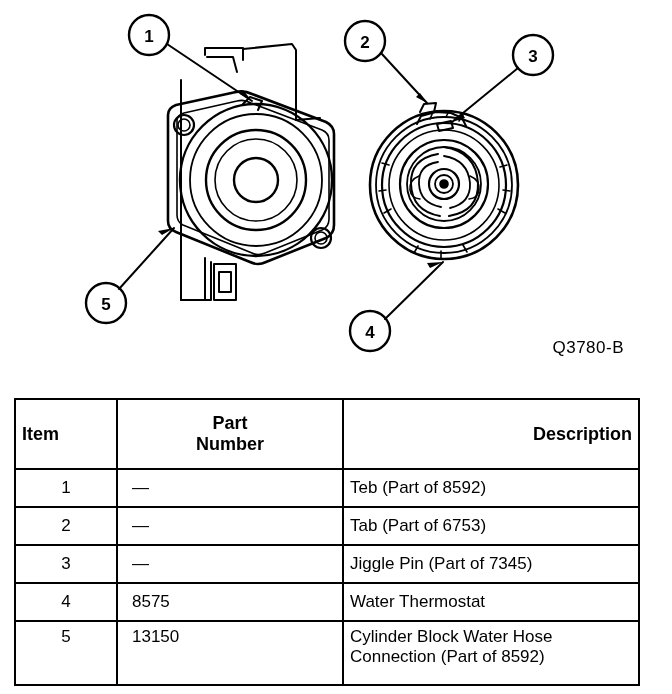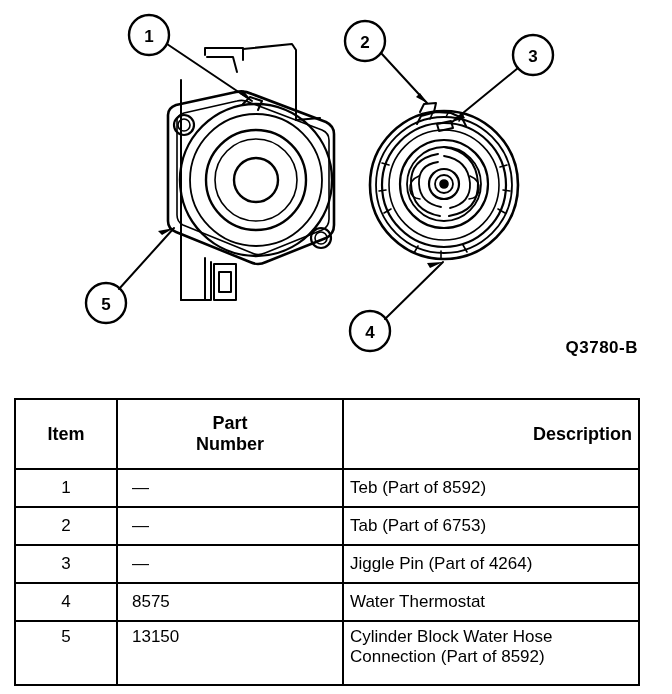--- a/index.html
+++ b/index.html
@@ -29,25 +29,25 @@
   }
   .callout-num {
     font-family: "Liberation Sans", sans-serif;
     font-size: 17px;
     font-weight: bold;
     text-anchor: middle;
     dominant-baseline: central;
   }
   #figure-code {
     position: absolute;
-    right: 34px;
+    right: 48px;
     top: 338px;
     font-family: "Liberation Sans", sans-serif;
     font-size: 17px;
-    font-weight: bold;
+    font-weight: normal;
     letter-spacing: 0.5px;
   }
   #parts-table-wrap {
     position: absolute;
     left: 14px;
     top: 398px;
     width: 626px;
   }
   table {
     border-collapse: collapse;
@@ -62,21 +62,21 @@
     font-size: 17px;
     padding: 3px 6px;
     color: #000;
   }
   th {
     font-weight: bold;
     font-size: 18px;
     height: 62px;
     vertical-align: middle;
   }
-  thead th:nth-child(1) { width: 88px; text-align: center; margin-top: 32px; }
+  thead th:nth-child(1) { width: 88px; text-align: left; margin-top: 32px; }
   thead th:nth-child(2) { width: 212px; text-align: center; }
   thead th:nth-child(3) { text-align: right; padding-left: 14px; }
   tbody td { height: 30px; vertical-align: middle; }
   tbody td:nth-child(1) { text-align: center; font-size: 17px; }
   tbody td:nth-child(2) { text-align: left; padding-left: 14px; }
   tbody td:nth-child(3) { text-align: left; }
   tbody tr:last-child td { height: 54px; vertical-align: top; padding-top: 5px; }
   .desc-line2 { display: block; }
   .dash { letter-spacing: 0; }
 </style>
@@ -200,21 +200,21 @@
         <td>Teb (Part of 8592)</td>
       </tr>
       <tr>
         <td>2</td>
         <td class="dash">—</td>
         <td>Tab (Part of 6753)</td>
       </tr>
       <tr>
         <td>3</td>
         <td class="dash">—</td>
-        <td>Jiggle Pin (Part of 4264)</td>
+        <td>Jiggle Pin (Part of 7345)</td>
       </tr>
       <tr>
         <td>4</td>
         <td>8575</td>
         <td>Water Thermostat</td>
       </tr>
       <tr>
         <td>5</td>
         <td>13150</td>
         <td>

